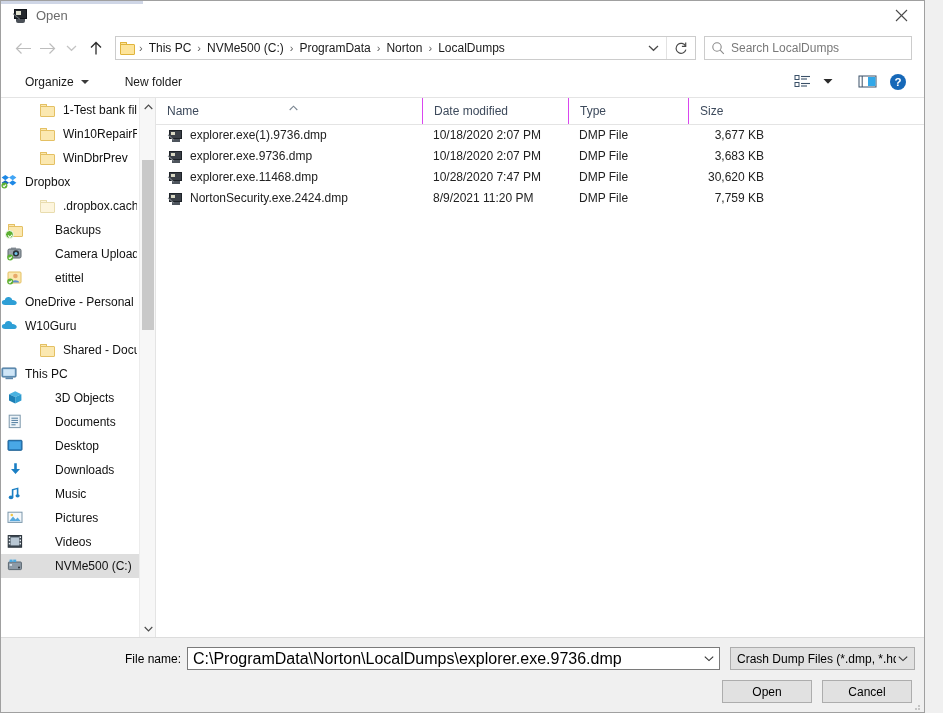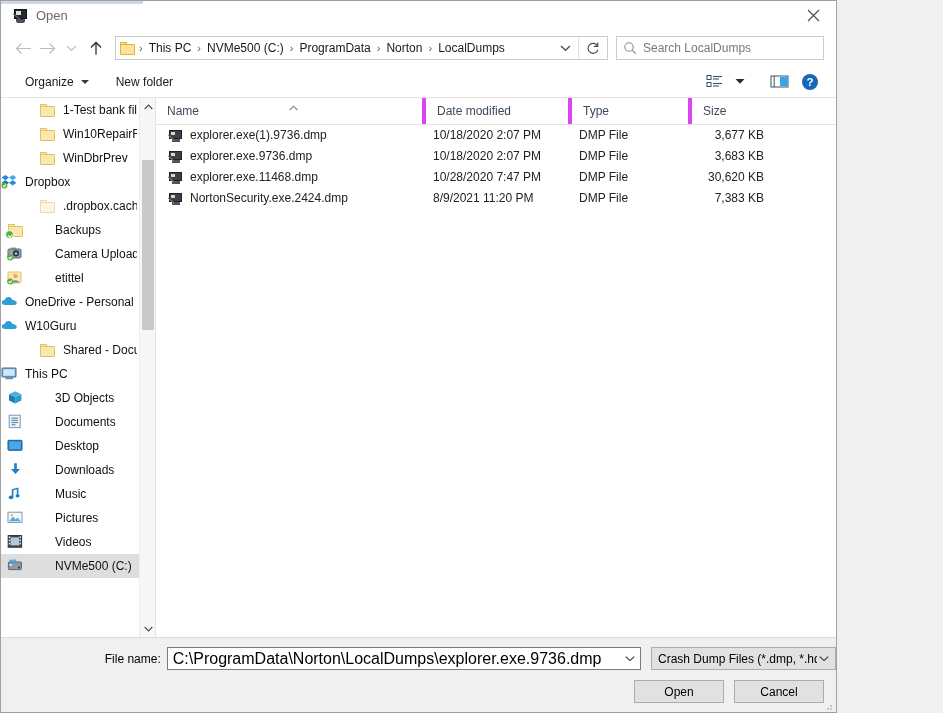--- a/index.html
+++ b/index.html
@@ -11,21 +11,21 @@
     height: 713px;
     background: #f0f0f0;
     font-family: "Liberation Sans", sans-serif;
     font-size: 12px;
     color: #000;
     overflow: hidden;
   }
   .dialog {
     position: absolute;
     left: 0; top: 0;
-    width: 837px;
+    width: 925px;
     height: 713px;
     background: #ffffff;
     border: 1px solid #a0a0a0;
     box-sizing: border-box;
     display: flex;
     flex-direction: column;
   }
 
   
   .titlebar {
@@ -353,21 +353,21 @@
     flex: 0 0 auto;
     position: relative;
   }
   .col {
     font-size: 12px;
     color: #3d4a5c;
     padding-left: 11px;
     height: 26px;
     line-height: 26px;
     box-sizing: border-box;
-    border-left: 4px solid #d946ef;
+    border-left: 1px solid #d946ef;
     flex: 0 0 auto;
     overflow: hidden;
     white-space: nowrap;
   }
   .col:first-child { border-left: none; }
   .col-name { width: 266px; }
   .col-date { width: 146px; }
   .col-type { width: 120px; }
   .col-size { width: 86px; }
   .sort-caret {
@@ -596,21 +596,21 @@
       </span>
       <span class="search-ph">Search LocalDumps</span>
     </div>
   </div>
 
   <div class="cmdbar">
     <div class="cmd-item">
       <span>Organize</span>
       <span class="cmd-caret"></span>
     </div>
-    <div class="cmd-item" style="margin-left:15px">
+    <div class="cmd-item" style="margin-left:24px">
       <span>New folder</span>
     </div>
     <div class="cmd-right">
       <div class="cmd-icobtn">
         <svg width="18" height="15" viewBox="0 0 18 15">
           <rect x="1" y="1.5" width="4" height="4" fill="none" stroke="#3a5068" stroke-width="1"></rect>
           <rect x="1" y="8.5" width="4" height="4" fill="none" stroke="#3a5068" stroke-width="1"></rect>
           <line x1="7" y1="2.5" x2="16" y2="2.5" stroke="#3a5068" stroke-width="1.1"></line>
           <line x1="7" y1="5" x2="13" y2="5" stroke="#3a5068" stroke-width="1.1"></line>
           <line x1="7" y1="9.5" x2="16" y2="9.5" stroke="#3a5068" stroke-width="1.1"></line>
@@ -891,21 +891,21 @@
             <div class="cell cell-name">
               <span class="dmp-icon">
                 <span class="scr"></span>
                 <span class="base"></span>
                 <span class="wand"></span>
               </span>
               <span>NortonSecurity.exe.2424.dmp</span>
             </div>
             <div class="cell cell-date">8/9/2021 11:20 PM</div>
             <div class="cell cell-type">DMP File</div>
-            <div class="cell cell-size">7,383 KB</div>
+            <div class="cell cell-size">7,759 KB</div>
           </div>
         </div>
     </div>
   </div>
 
   <div class="footer">
     <div class="fn-row">
       <div class="fn-label">File name:</div>
       <div class="fn-input">
         <span class="val">C:\ProgramData\Norton\LocalDumps\explorer.exe.9736.dmp</span>

